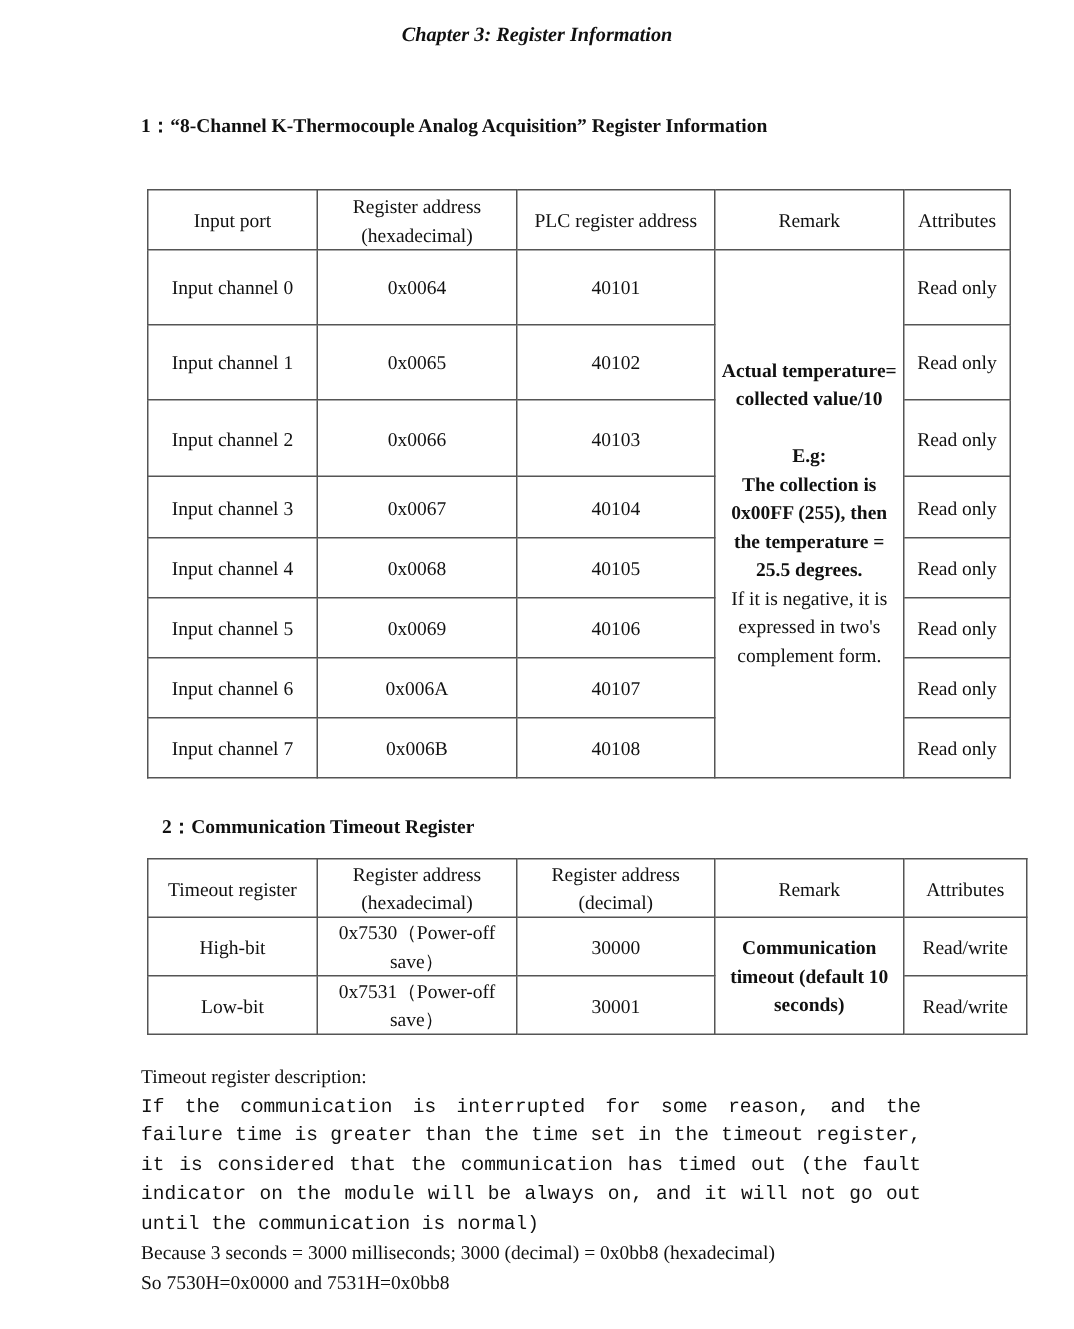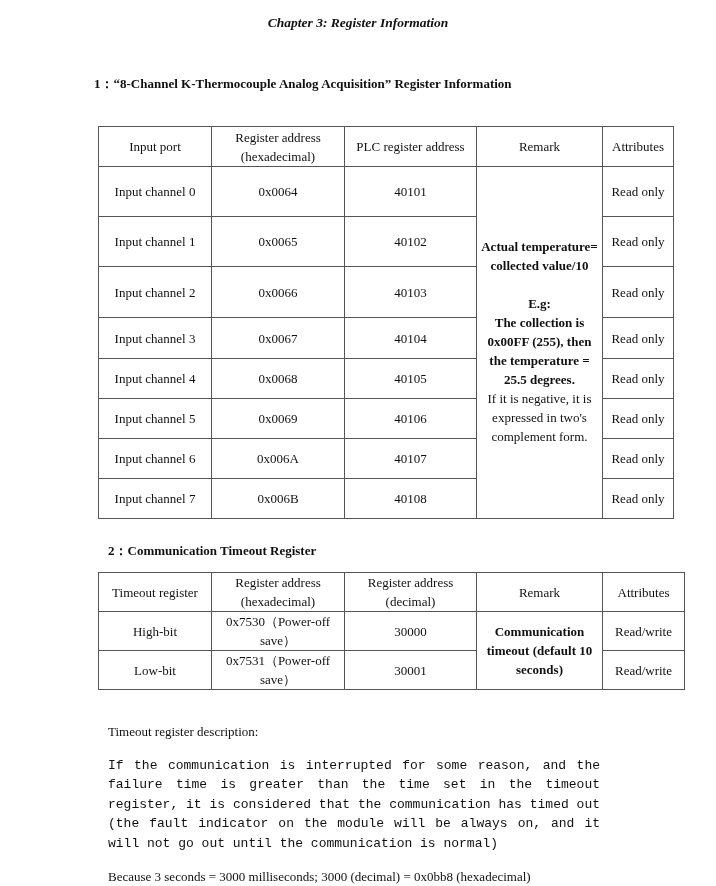--- a/index.html
+++ b/index.html
@@ -3,21 +3,21 @@
 <meta charset="utf-8">
 <style>
   html, body { margin:0; padding:0; background:#fff; }
   body { width:716px; height:886px; position:relative; font-family:"Liberation Serif", serif; color:#111; font-size:13px; overflow:hidden; }
   .title { position:absolute; top:15px; left:0; width:716px; text-align:center; font-weight:bold; font-size:13.5px;font-style:italic; }
   .sec { position:absolute; font-weight:bold; font-size:13px; }
   table { border-collapse:collapse; position:absolute; table-layout:fixed;padding-left:43px; }
   td { border:1px solid #555; text-align:center; vertical-align:middle; padding:0 4px; line-height:19px; font-size:13px; }
   .bold { font-weight:bold; }
   .desc { position:absolute; left:94px; top:708px; width:520px; font-size:13px; line-height:19.5px; }
-  .desc p { margin:14px; }
+  .desc p { margin:0; }
   .just { text-align:justify; text-align-last:left;font-family:Liberation Mono, monospace; }
 </style>
 </head>
 <body>
 
 <div class="title">Chapter 3: Register Information</div>
 <div class="sec" style="left:94px; top:75px;">1：“8-Channel K-Thermocouple Analog Acquisition” Register Information</div>
 
 <table style="left:98px; top:126px; width:575px;">
   <colgroup>
@@ -124,13 +124,14 @@
     <td>30001</td>
     <td>Read/write</td>
   </tr>
 </tbody>
   </table>
 
 <div class="desc">
   <p>Timeout register description:</p>
   <p class="just">If the communication is interrupted for some reason, and the failure time is greater than the time set in the timeout register, it is considered that the communication has timed out (the fault indicator on the module will be always on, and it will not go out until the communication is normal)</p>
   <p>Because 3 seconds = 3000 milliseconds; 3000 (decimal) = 0x0bb8 (hexadecimal)</p>
+  <p>So 7530H=0x0000 and 7531H=0x0bb8</p>
 </div>
 
 </body></html>

